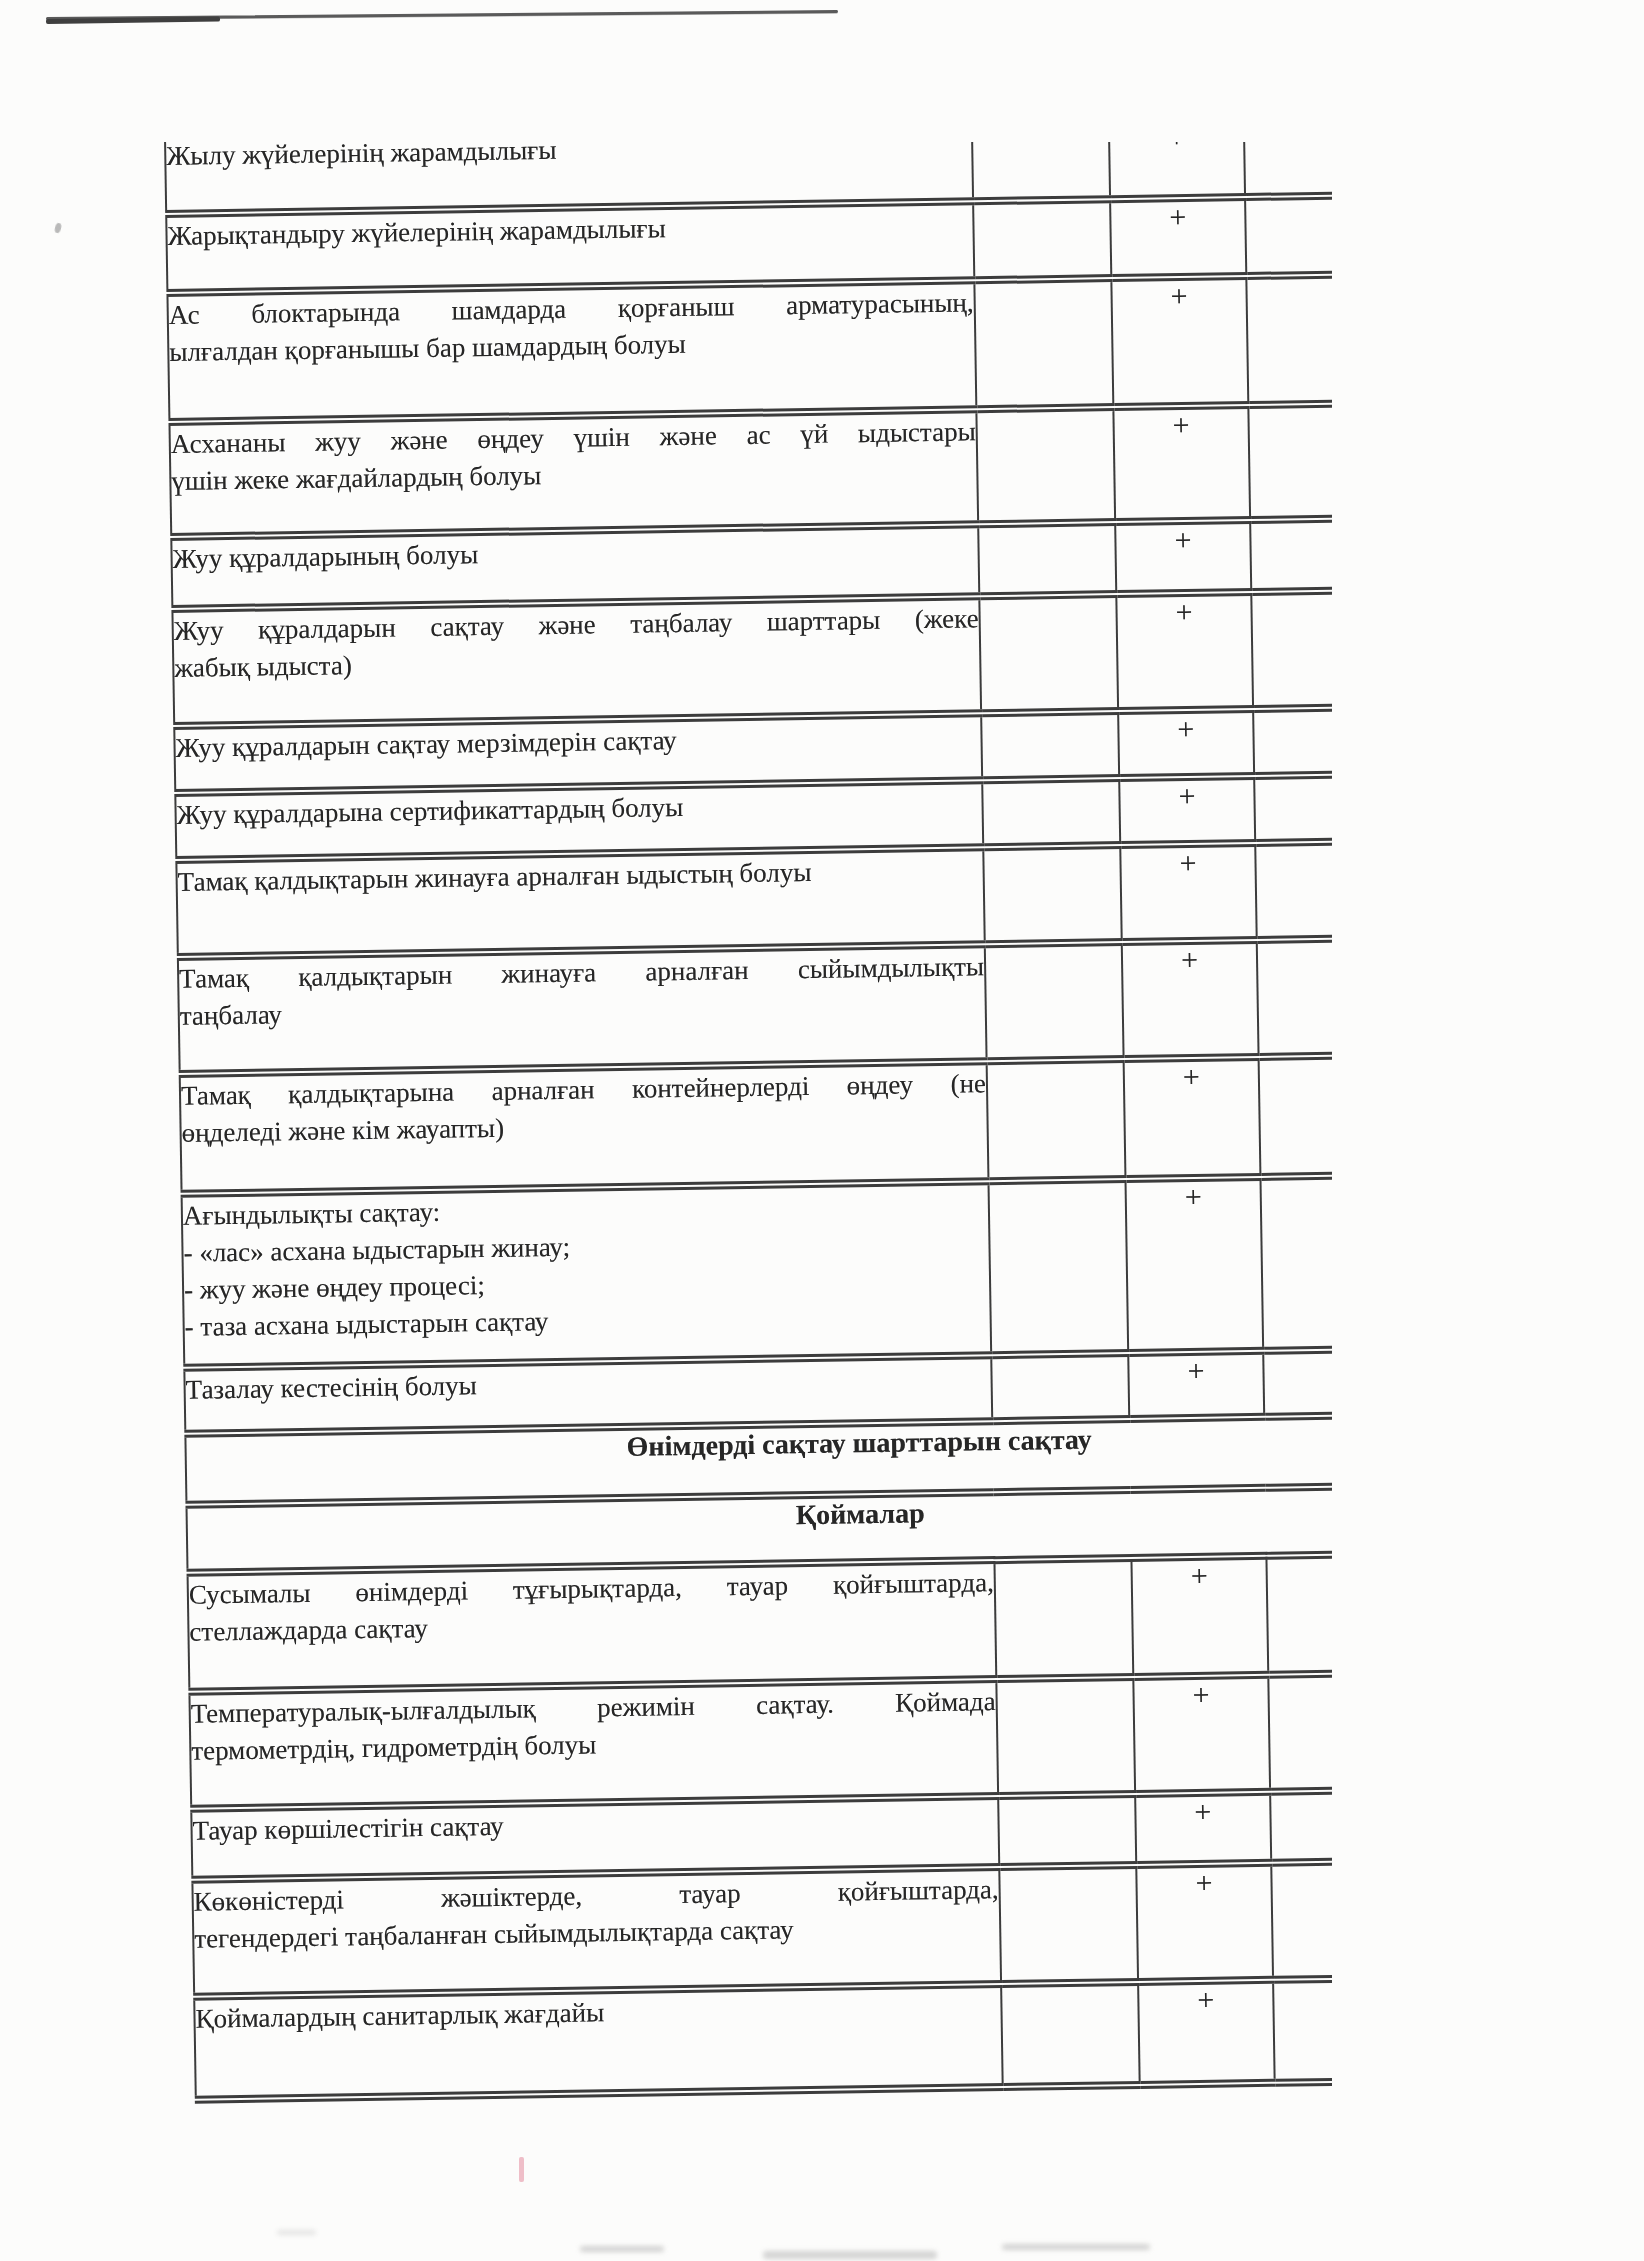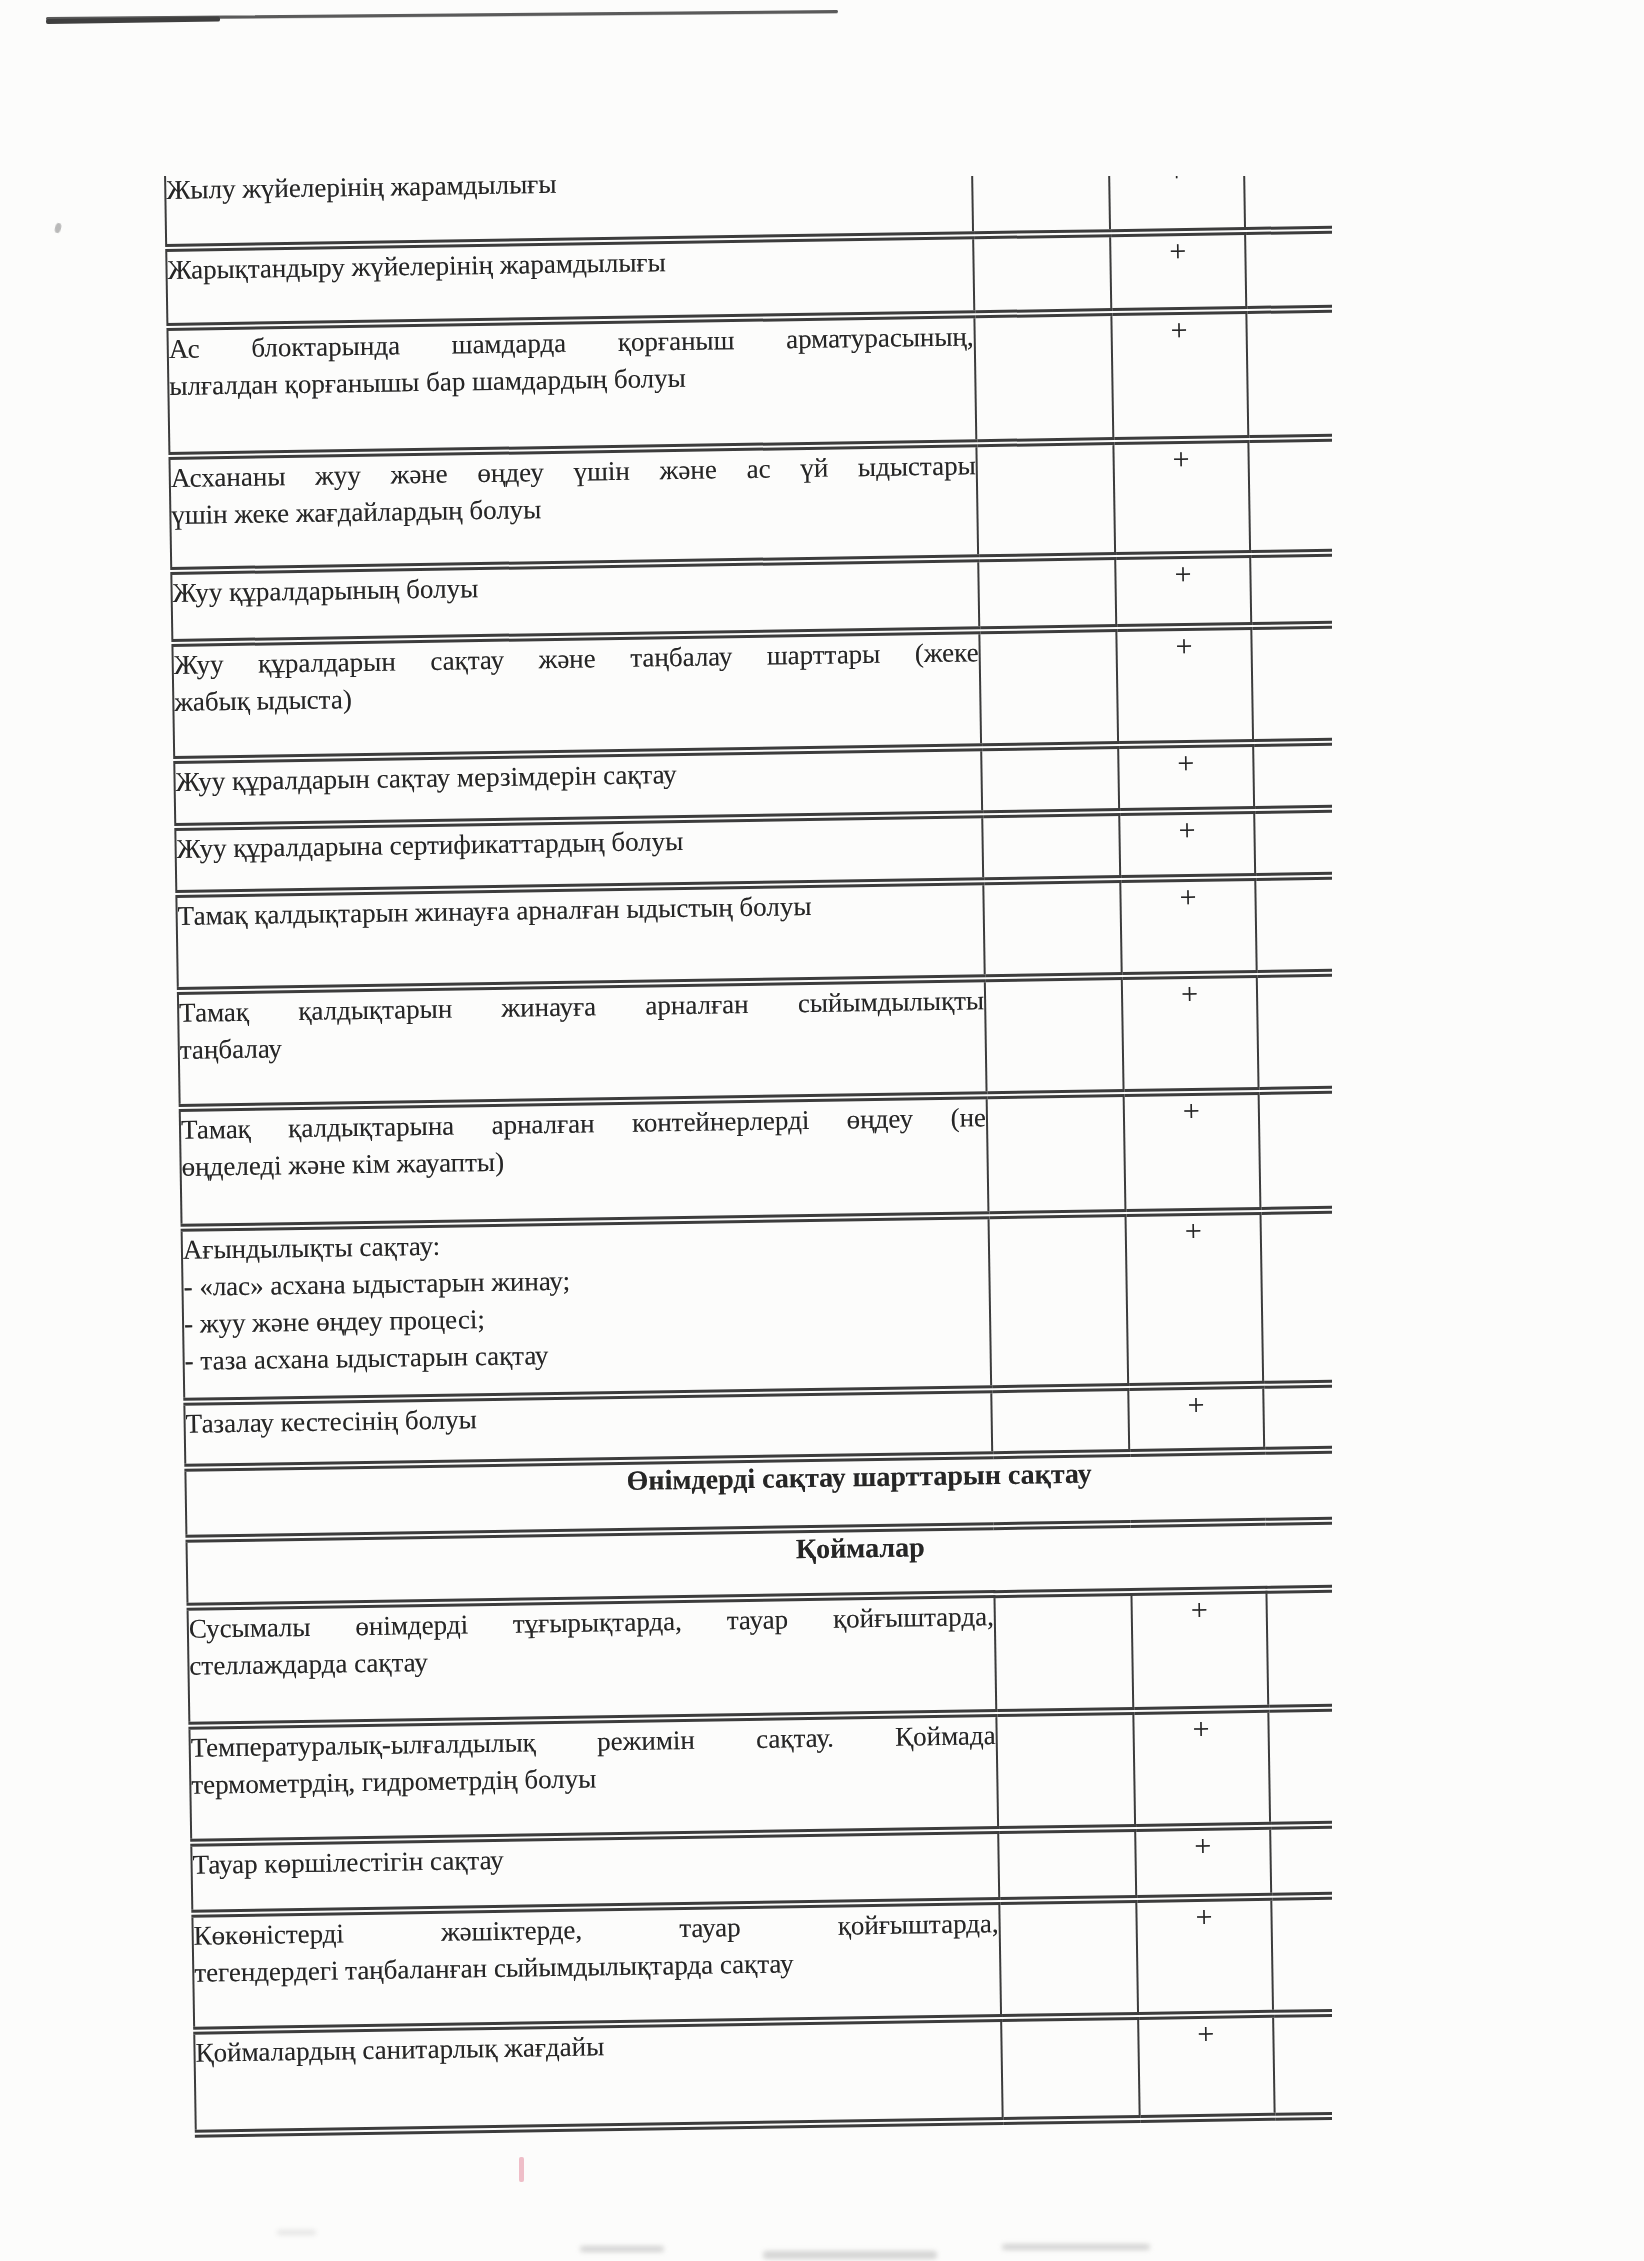--- a/index.html
+++ b/index.html
@@ -31,21 +31,21 @@
     background:rgba(225,128,150,.5);border-radius:1.9px;filter:blur(0.6px);
   }
   .smudge{position:absolute;background:rgba(120,120,120,.30);filter:blur(2.6px);border-radius:3.9px;}
   .smudge.s1{left:580px;top:2246px;width:84px;height:6.4px;}
   .smudge.s2{left:763px;top:2251px;width:174px;height:7.7px;}
   .smudge.s3{left:1002px;top:2244px;width:148px;height:6.4px;}
   .smudge.s4{left:277px;top:2230px;width:39px;height:5.2px;opacity:.6;}
 
   
   .table-clip{
-    position:absolute;left:0;top:176px;width:1332px;height:2023px;
+    position:absolute;left:0;top:142px;width:1332px;height:2023px;
     overflow:hidden;
   }
   .table-rot{
     position:absolute;left:164px;top:-3.9px;
     transform:rotate(-0.9deg);transform-origin:top left;
   }
   table.checklist{
     border-collapse:collapse;table-layout:fixed;
     width:1347px;
     border-left:2.6px solid #3c3c3c;

